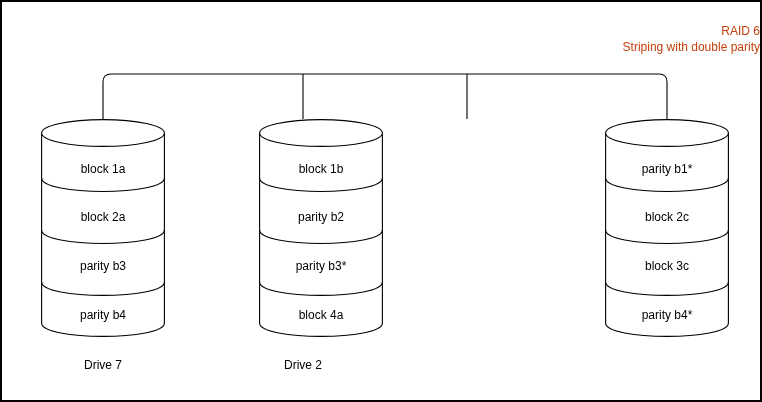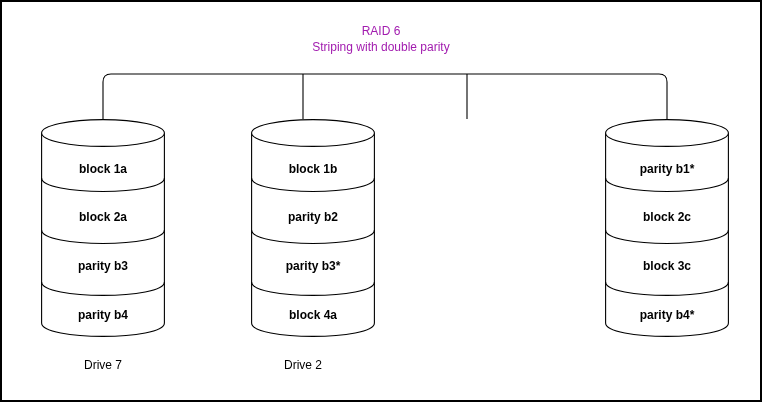--- a/index.html
+++ b/index.html
@@ -15,43 +15,42 @@
     box-sizing: border-box;
     border: 2px solid #000000;
     background: #ffffff;
     overflow: hidden;
   }
   .title-block {
     position: absolute;
     top: 21px;
     left: 0;
     width: 100%;
-    text-align: center;
+    text-align: right;
     font-size: 12px;
     line-height: 16px;
-    color: #a21caf;
+    color: #c2410c;
   }
   .connector-svg {
     position: absolute;
     top: 0;
     left: 0;
     width: 762px;
     height: 402px;
   }
   .connector-svg path {
     fill: none;
     stroke: #000000;
     stroke-width: 1.1;
   }
   .drive {
     position: absolute;
     top: 117px;
     width: 124px;
     height: 219px;
-    font-weight: bold;
   }
   .drive svg { display: block; }
   .cyl-stroke {
     fill: none;
     stroke: #000000;
     stroke-width: 1.1;
   }
   .cyl-top {
     fill: #ffffff;
     stroke: #000000;
@@ -65,21 +64,21 @@
   }
   .drive-label {
     position: absolute;
     top: 356px;
     width: 160px;
     text-align: center;
     font-size: 12px;
     color: #000000;
   }
   .d1 { left: 39px; }
-  .d2 { left: 225px; padding-left: 24px; }
+  .d2 { left: 233px; padding-left: 24px; }
   .d3 { left: 403px; }
   .d4 { left: 603px; }
   .l1 { left: 21px; }
   .l2 { left: 221px; }
   .l3 { left: 385px; }
   .l4 { left: 585px; }
 </style>
 </head>
 <body>
 

